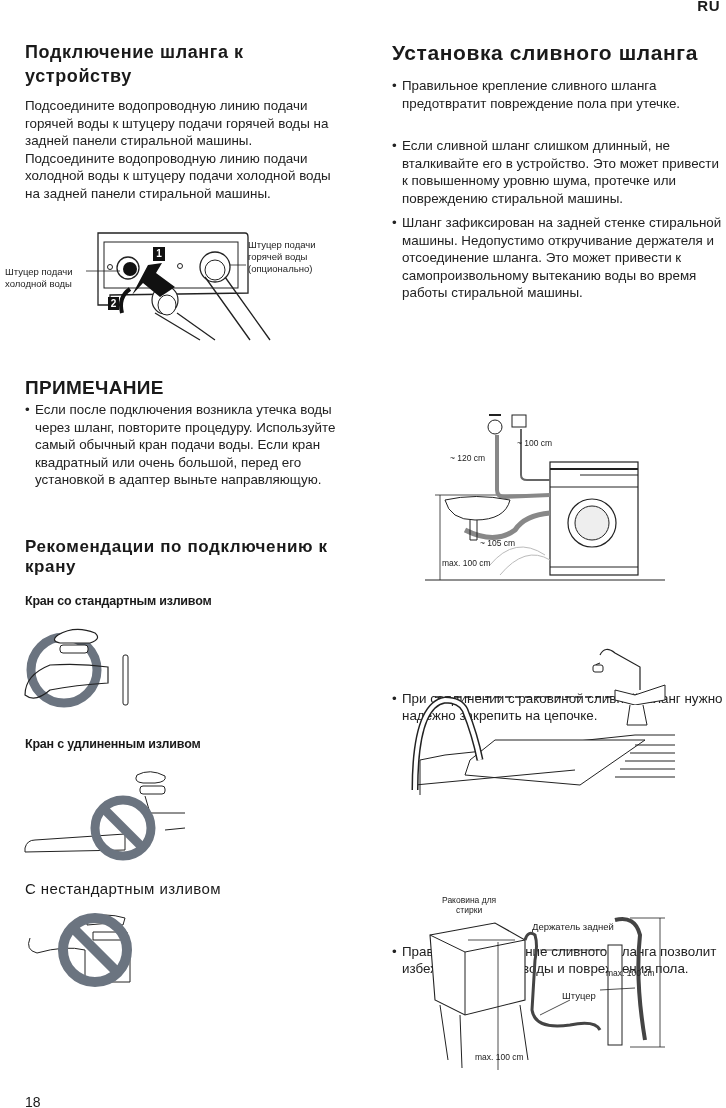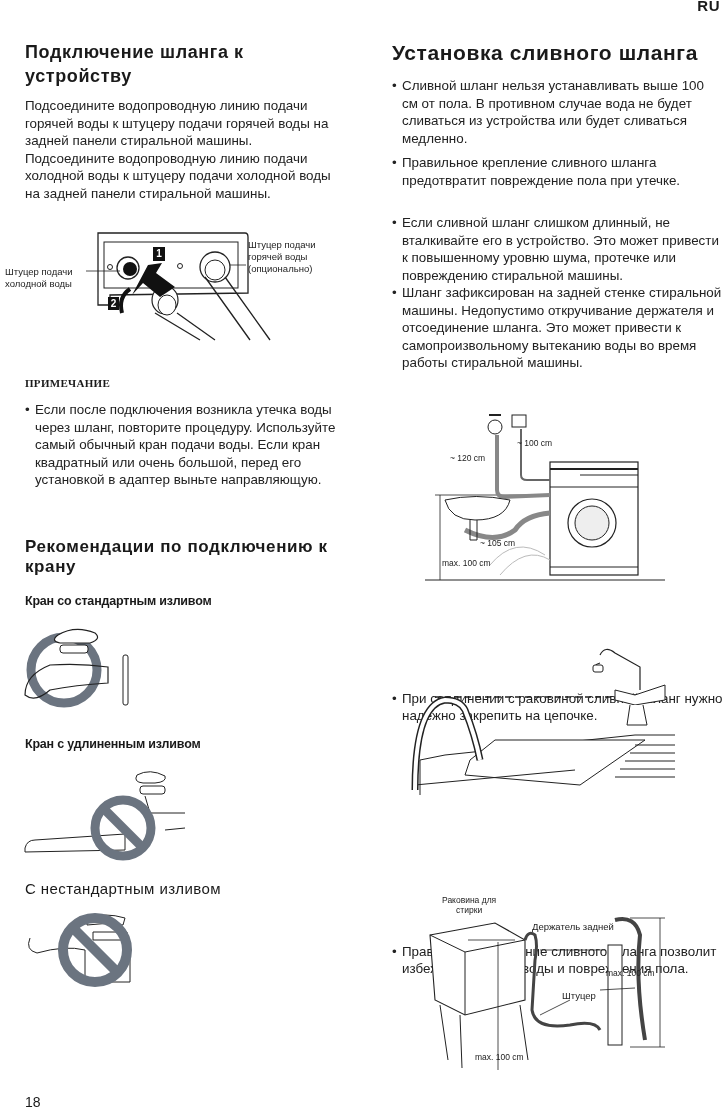--- a/index.html
+++ b/index.html
@@ -3,21 +3,21 @@
 <meta charset="utf-8">
 <style>
   html, body { margin:0; padding:0; background:#fff; }
   body { width:726px; height:1108px; position:relative; overflow:hidden;
          font-family:"Liberation Sans", sans-serif; color:#1a1a1a; }
   .abs { position:absolute; }
   .lang { right:6px; top:-3px; font-weight:bold; font-size:15px; letter-spacing:0.5px; }
   .h1 { font-weight:bold; font-size:18px; line-height:24px; letter-spacing:0.6px; }
   .h1big { font-weight:bold; font-size:21px; line-height:26px; letter-spacing:0.6px; }
   .body { font-size:13.4px; line-height:17.5px; color:#222; }
-  .note-h { font-weight:bold; font-size:11px; letter-spacing:0.3px;font-family:Liberation Serif, serif; }
+  .note-h { font-weight:bold; font-size:19px; letter-spacing:0.3px; }
   .sub-h { font-weight:bold; font-size:12.5px; letter-spacing:-0.2px; }
   .sub-h2 { font-weight:normal; font-size:15px; letter-spacing:0.4px; }
   .bullet { position:relative; padding-left:10px; }
   .bullet::before { content:"•"; position:absolute; left:0; top:0; }
   .lbl { font-size:9.5px; line-height:12px; color:#222; white-space:nowrap; }
   .lblsm { font-size:8.5px; line-height:10px; color:#222; white-space:nowrap; }
   .pgnum { font-size:14px; }
   svg { position:absolute; overflow:visible; }
   p { margin:0; }
 </style>
@@ -100,23 +100,22 @@
   <path d="M5 28 Q0 40 12 43 Q40 35 60 40 L60 72 L105 72 L105 45" fill="none" stroke="#222"></path>
   <circle cx="70" cy="40" r="32" fill="none" stroke="#6b7480" stroke-width="10"></circle>
   <line x1="48" y1="18" x2="92" y2="62" stroke="#6b7480" stroke-width="10"></line>
 </svg>
 
 <div class="abs pgnum" style="left:25px; top:1094px;">18</div>
 
 <div class="abs h1big" style="left:392px; top:40px; width:330px;">Установка сливного шланга</div>
 
 <div class="abs" style="left:392px; top:77px; width:330px;">
-  <p class="body bullet" style="margin-bottom:7px;">Сливной шланг нельзя устанавливать выше 100 см от пола. В противном случае вода не будет сливаться из устройства или будет сливаться медленно.</p>
   <p class="body bullet" style="margin-bottom:25px;">Правильное крепление сливного шланга предотвратит повреждение пола при утечке.</p>
-  <p class="body bullet" style="">Если сливной шланг слишком длинный, не вталкивайте его в устройство. Это может привести к повышенному уровню шума, протечке или повреждению стиральной машины.</p>
+  <p class="body bullet" style="margin-bottom:7px;">Если сливной шланг слишком длинный, не вталкивайте его в устройство. Это может привести к повышенному уровню шума, протечке или повреждению стиральной машины.</p>
   <p class="body bullet">Шланг зафиксирован на задней стенке стиральной машины. Недопустимо откручивание держателя и отсоединение шланга. Это может привести к самопроизвольному вытеканию воды во время работы стиральной машины.</p>
 </div>
 
 <div class="abs" style="left:425px; top:405px; width:240px; height:185px;">
   <svg width="240" height="185">
     <line x1="0" y1="175" x2="240" y2="175" stroke="#222" stroke-width="1"></line>
     <line x1="10" y1="90" x2="120" y2="90" stroke="#222" stroke-width="0.8"></line>
     <line x1="15" y1="90" x2="15" y2="175" stroke="#222" stroke-width="0.8"></line>
 
     <rect x="125" y="57" width="88" height="113" fill="#fff" stroke="#222" stroke-width="1.2"></rect>

